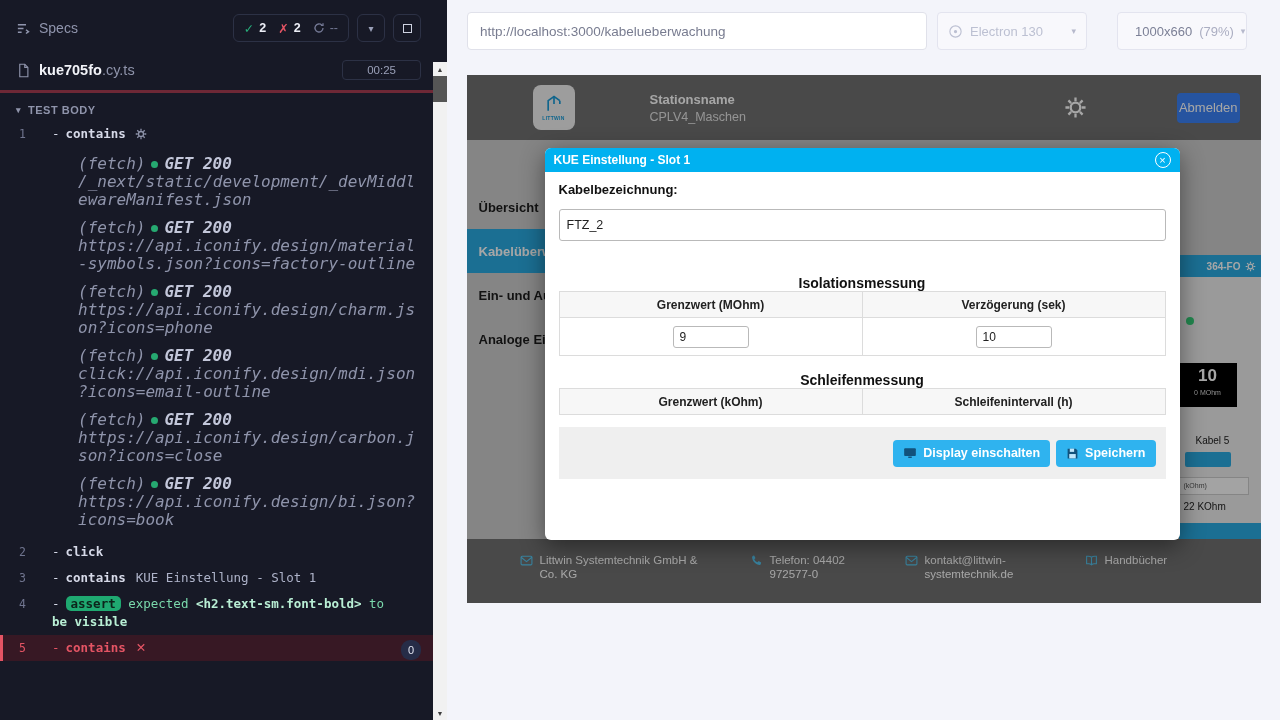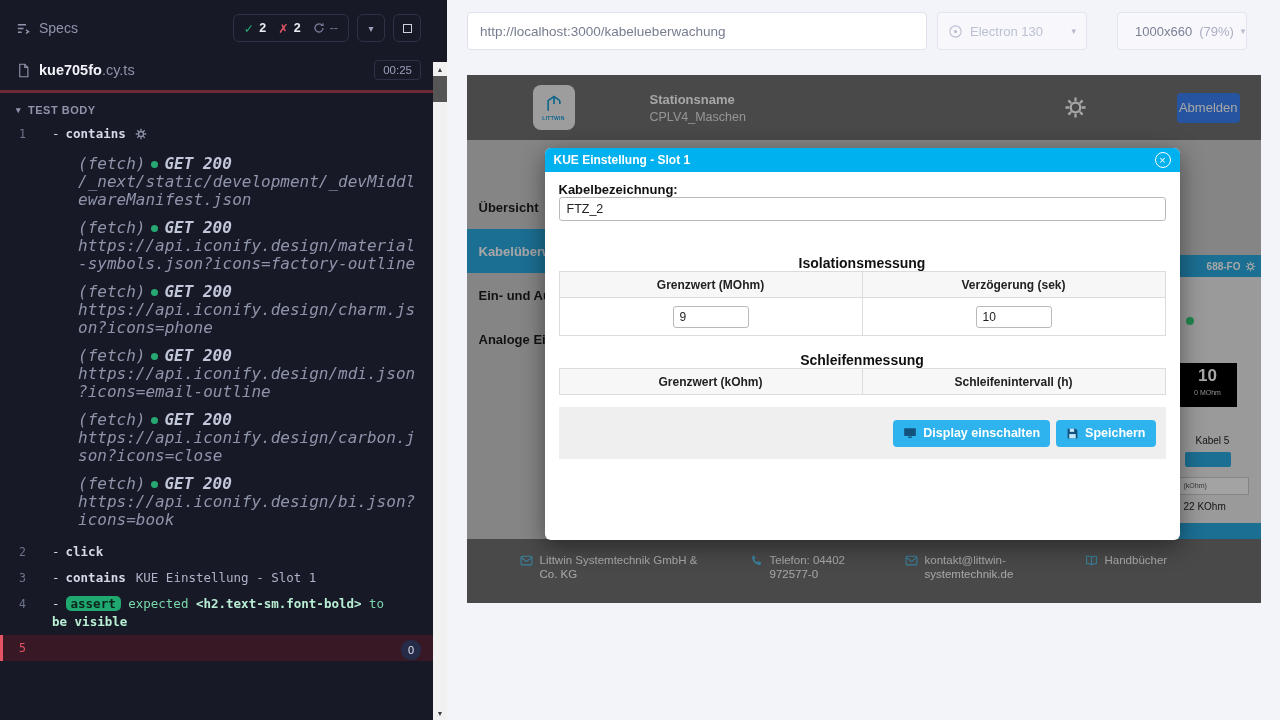--- a/index.html
+++ b/index.html
@@ -19,21 +19,21 @@
   .stat.pending { color:#737894; font-weight:normal; }
   .ico.pass { color:#27ae7c; font-weight:normal; }
   .ico.fail { color:#e45464; font-weight:normal; }
   .sq-btn { width:28px; height:28px; border:1px solid #2c3145; border-radius:6px; background:none;
             display:flex; align-items:center; justify-content:center; color:#9aa0b8; font-size:10px; padding:0; }
   .stop-square { width:9px; height:9px; border:1.5px solid #ced2e0; display:block; }
 
   .spec-header { display:flex; align-items:center; gap:8px; padding:8px 12px 10px 16px; }
   .spec-name { font-size:14.5px; font-weight:bold; color:#f2f3f8; }
   .spec-ext { color:#8f94ab; font-weight:normal; }
-  .timer { margin-left:auto; border:1px solid #2c3145; border-radius:4px; padding:3px 8px;
+  .timer { margin-left:auto; border:1px solid #2c3145; border-radius:4px; padding:3px 24px;
            font-size:11.5px; color:#9aa0b8; }
   .red-divider { height:3px; background:#6e2836; }
 
   .section-header { display:flex; align-items:center; gap:7px; padding:11px 16px 5px; color:#8f94ab;
                     font-size:11px; letter-spacing:.5px; font-weight:bold; cursor:pointer; }
   .section-chevron { font-size:9px; }
 
   .commands { flex:1; overflow:hidden; font-family:"DejaVu Sans Mono", monospace; }
   .cmd-row { position:relative; display:flex; padding:4px 0; font-size:12.5px; line-height:18px; }
   .cmd-num { width:52px; min-width:52px; padding-right:26px; text-align:right; color:#70758f; font-size:11.5px; }
@@ -125,21 +125,21 @@
   
   .modal { position:absolute; left:78px; top:73px; width:635px; height:392px; background:#fff;
            border-radius:6px; box-shadow:0 6px 24px rgba(0,0,0,.45); z-index:10; overflow:hidden; }
   .modal-header { height:24px; background:#00b1f0; display:flex; align-items:center; color:#fff; }
   .modal-title { font-size:12px; font-weight:bold; padding-left:9px; }
   .modal-close { margin-left:auto; margin-right:9px; width:16px; height:16px; border:1.5px solid #fff;
                  border-radius:50%; display:flex; align-items:center; justify-content:center;
                  font-size:11px; line-height:1; color:#fff; cursor:pointer; }
   .modal-body { padding:10px 14px 0; }
   .field-label { font-size:13px; font-weight:bold; color:#111; }
-  .field-input { width:100%; height:24px; margin-top:0; border:1px solid #b9b9b9; border-radius:3px;
+  .field-input { width:100%; height:32px; margin-top:12px; border:1px solid #b9b9b9; border-radius:3px;
                  font-size:12.5px; padding:0 7px; color:#222; font-family:inherit; }
   .sec-title { margin-top:34px; text-align:center; font-size:14px; font-weight:bold; color:#111; }
   .sec-title.second { margin-top:16px; }
   .mtable { width:100%; border-collapse:collapse; }
   .mtable th { border:1px solid #dcdcdc; background:#f7f7f7; font-size:12px; font-weight:bold;
                height:26px; color:#222; width:50%; }
   .mtable td { border:1px solid #dcdcdc; height:38px; text-align:center; }
   .cell-input { width:76px; height:22px; border:1px solid #b9b9b9; border-radius:3px; font-size:12px;
                 padding:0 6px; color:#222; font-family:inherit; }
   .modal-footer { margin-top:12px; background:#efefef; height:52px; display:flex; align-items:center;
@@ -235,21 +235,21 @@
             <span class="log-status">GET 200</span>
           </div>
           <div class="log-url">https://api.iconify.design/charm.json?icons=phone</div>
         </div>
         <div class="log-entry">
           <div class="log-head">
             <span class="log-label">(fetch)</span>
             <span class="log-dot"></span>
             <span class="log-status">GET 200</span>
           </div>
-          <div class="log-url">https://api.iconify.design/mdi.json?icons=email-outline</div>
+          <div class="log-url">click://api.iconify.design/mdi.json?icons=email-outline</div>
         </div>
         <div class="log-entry">
           <div class="log-head">
             <span class="log-label">(fetch)</span>
             <span class="log-dot"></span>
             <span class="log-status">GET 200</span>
           </div>
           <div class="log-url">https://api.iconify.design/carbon.json?icons=close</div>
         </div>
         <div class="log-entry">
@@ -267,20 +267,21 @@
         <div class="cmd-row">
           <span class="cmd-num">3</span>
           <span class="cmd-body"><span class="cmd-dash">-</span><span class="cmd-name">contains</span><span class="cmd-msg">KUE Einstellung - Slot 1</span></span>
         </div>
         <div class="cmd-row">
           <span class="cmd-num">4</span>
           <span class="cmd-body"><span class="cmd-dash">-</span><span class="cmd-name assert-pill">assert</span><span class="assert-text"> expected</span><span class="assert-bold"> &lt;h2.text-sm.font-bold&gt;</span><span class="assert-text"> to</span><span class="assert-bold"> be visible</span></span>
         </div>
         <div class="cmd-row failed">
           <span class="cmd-num">5</span>
+          <span class="cmd-body"><span class="cmd-dash">-</span><span class="cmd-name">contains</span><span class="fail-x">✕</span></span>
           <span class="cmd-badge">0</span>
         </div>
       </div>
   </aside>
 
   <div class="cy-scrollbar">
     <div class="sb-cap"></div>
     <div class="sb-arrow">▲</div>
     <div class="sb-thumb"></div>
     <div class="sb-bottom sb-arrow">▼</div>
@@ -335,21 +336,21 @@
 
         <nav class="aut-nav" id="app-nav">
             <div class="nav-item">Übersicht</div>
             <div class="nav-item active">Kabelüberwachung</div>
             <div class="nav-item">Ein- und Ausgänge</div>
             <div class="nav-item">Analoge Eingänge</div>
           </nav>
 
         <div class="slot-col">
           <div class="slot-head">
-            <span>688-FO</span>
+            <span>364-FO</span>
             <svg width="11" height="11" viewBox="0 0 24 24" fill="none" stroke="#fff" stroke-width="2.6">
                 <circle cx="12" cy="12" r="5"></circle>
                 <path d="M12 1.5v4M12 18.5v4M1.5 12h4M18.5 12h4M4.6 4.6l2.8 2.8M16.6 16.6l2.8 2.8M19.4 4.6l-2.8 2.8M7.4 16.6l-2.8 2.8"></path>
               </svg>
           </div>
           <span class="slot-dot"></span>
           <div class="slot-display">
             <div class="val">10</div>
             <div class="unit">0 MOhm</div>
           </div>

